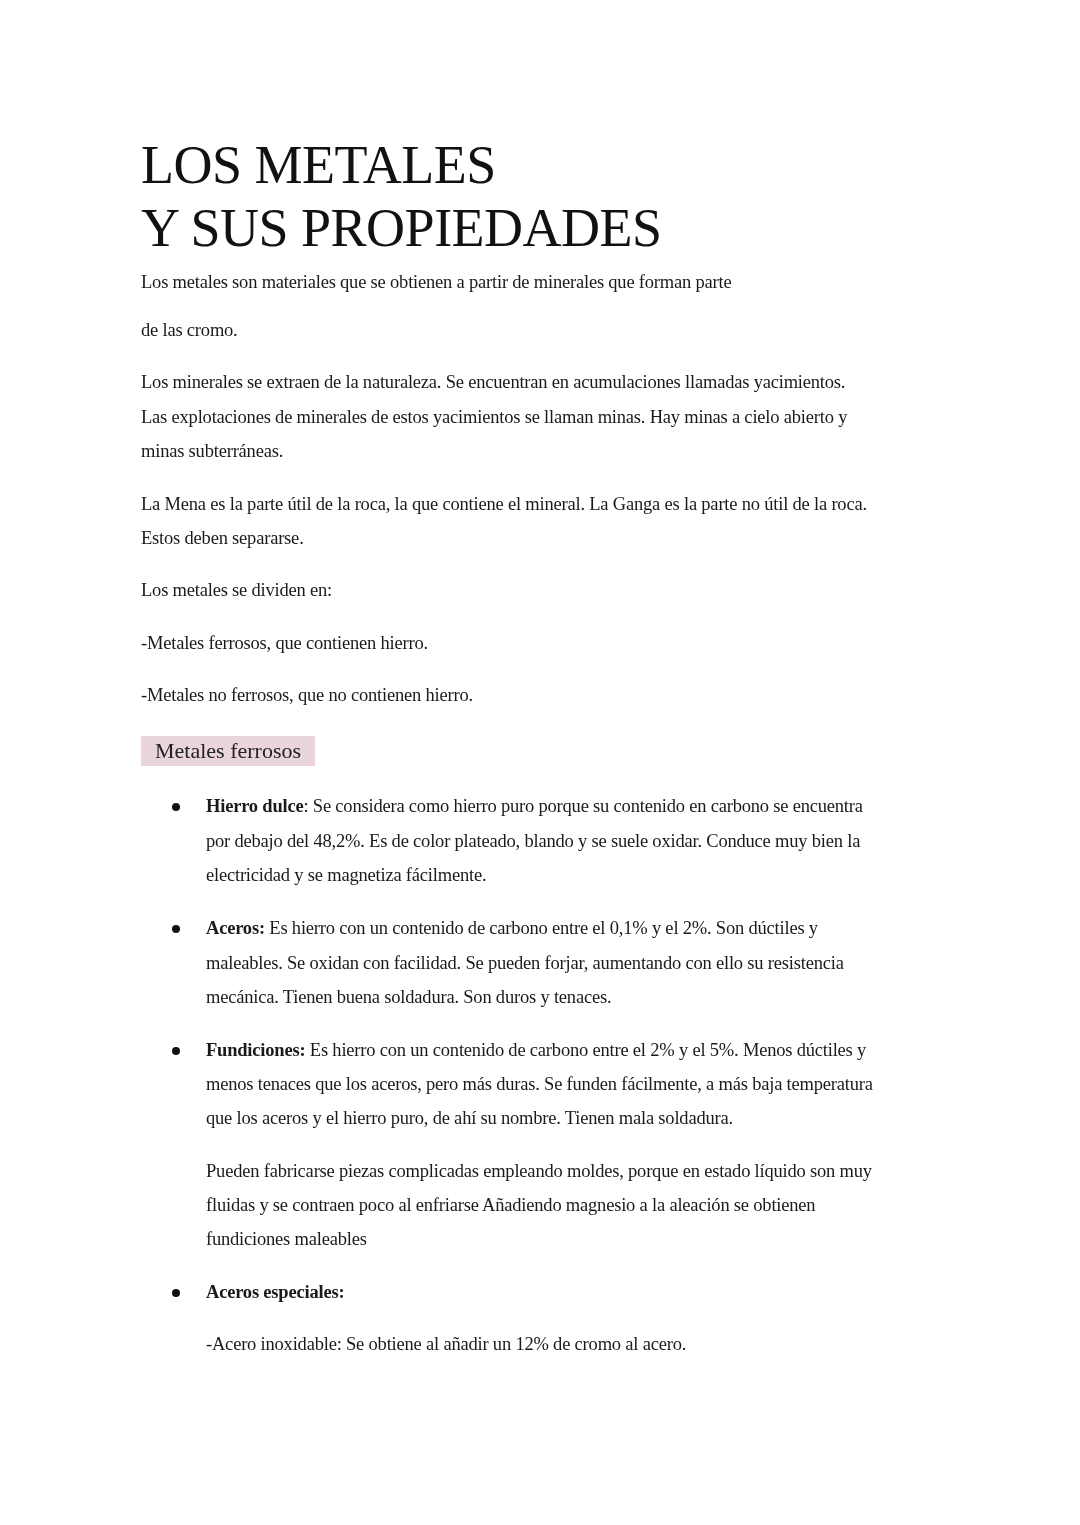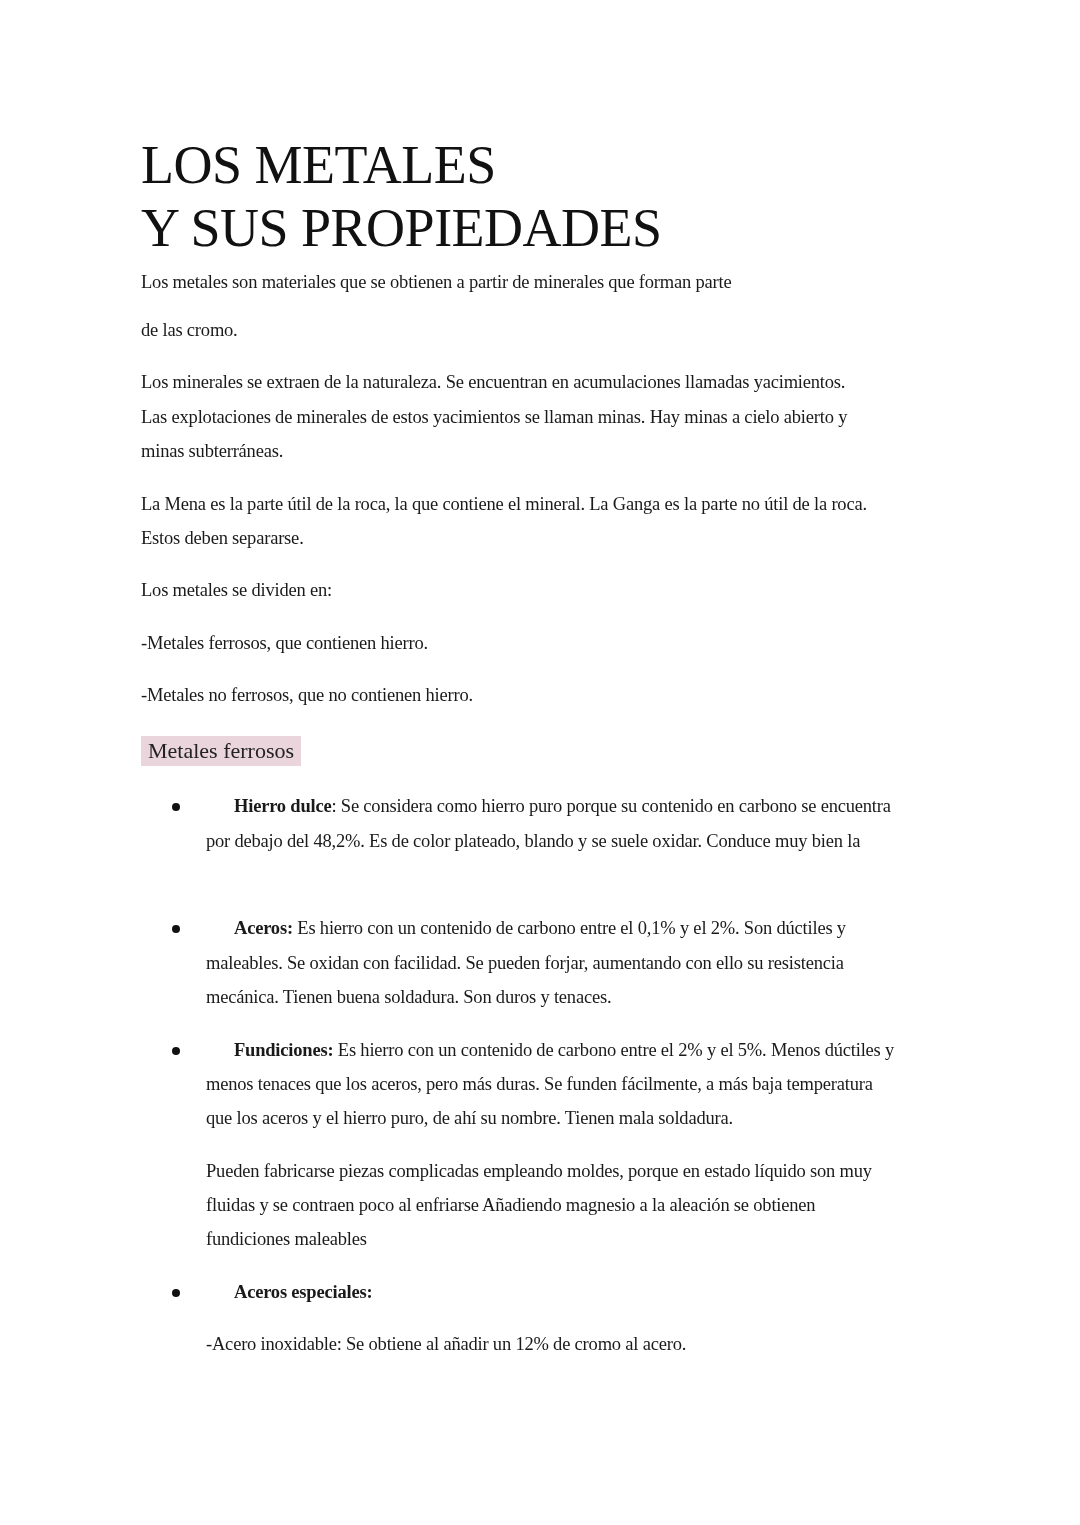--- a/index.html
+++ b/index.html
@@ -1,23 +1,23 @@
 <!DOCTYPE html>
 <html><head>
 <meta charset="utf-8">
 <style>
   html, body { margin: 0; padding: 0; background: #ffffff; }
   body { width: 1080px; height: 1525px; position: relative; overflow: hidden; font-family: "Liberation Serif", "DejaVu Serif", serif; color: #1a1a1a; }
   .page { position: absolute; left: 0; top: 0; width: 1080px; height: 1525px; border-radius: 24px; }
   .title { position: absolute; left: 141px; top: 134px; font-size: 54px; line-height: 63px; color: #111; letter-spacing: -0.5px; margin: 0; font-weight: normal; }
   .title span { display: block; }
   .p { position: absolute; left: 141px; font-size: 18.5px; line-height: 35px; margin: 0; white-space: nowrap; letter-spacing: -0.2px; }
-  .h2 { position: absolute; left: 141px; top: 736px; font-size: 22px; line-height: 30px; margin: 0; font-weight: normal; background: #ead5dc; padding: 0 7px; color: #222; }
+  .h2 { position: absolute; left: 141px; top: 736px; font-size: 22px; line-height: 30px; margin: 0; font-weight: normal; background: #ead5dc; padding: 0 14px; color: #222; }
   .li { position: absolute; left: 206px; font-size: 18.5px; line-height: 34.5px; margin: 0; white-space: nowrap; letter-spacing: -0.2px; }
-  .li b { font-weight: bold; margin-left: 28px; }
+  .li b { font-weight: bold; }
   .bullet { position: absolute; left: 172px; width: 8px; height: 8px; border-radius: 50%; background: #111; }
   .sub { position: absolute; left: 206px; font-size: 18.5px; line-height: 34.5px; margin: 0; white-space: nowrap; letter-spacing: -0.2px; }
 </style>
 </head>
 <body>
 
 <div class="page">
 
   <h1 class="title">
     <span>LOS METALES</span>
@@ -36,20 +36,21 @@
 
   <p class="p" style="top:573px">Los metales se dividen en:</p>
   <p class="p" style="top:626px">-Metales ferrosos, que contienen hierro.</p>
   <p class="p" style="top:678px">-Metales no ferrosos, que no contienen hierro.</p>
 
   <h2 class="h2">Metales ferrosos</h2>
 
   <span class="bullet" style="top:803px"></span>
   <p class="li" style="top:789px"><b>Hierro dulce</b><span>: Se considera como hierro puro porque su contenido en carbono se encuentra</span></p>
   <p class="li" style="top:824px">por debajo del 48,2%. Es de color plateado, blando y se suele oxidar. Conduce muy bien la</p>
+  <p class="li" style="top:858px">electricidad y se magnetiza fácilmente.</p>
 
   <span class="bullet" style="top:925px"></span>
   <p class="li" style="top:911px"><b>Aceros:</b><span> Es hierro con un contenido de carbono entre el 0,1% y el 2%. Son dúctiles y</span></p>
   <p class="li" style="top:946px">maleables. Se oxidan con facilidad. Se pueden forjar, aumentando con ello su resistencia</p>
   <p class="li" style="top:980px">mecánica. Tienen buena soldadura. Son duros y tenaces.</p>
 
   <span class="bullet" style="top:1047px"></span>
   <p class="li" style="top:1033px"><b>Fundiciones:</b><span> Es hierro con un contenido de carbono entre el 2% y el 5%. Menos dúctiles y</span></p>
   <p class="li" style="top:1101px">que los aceros y el hierro puro, de ahí su nombre. Tienen mala soldadura.</p>
   <p class="li" style="top:1067px">menos tenaces que los aceros, pero más duras. Se funden fácilmente, a más baja temperatura</p>

